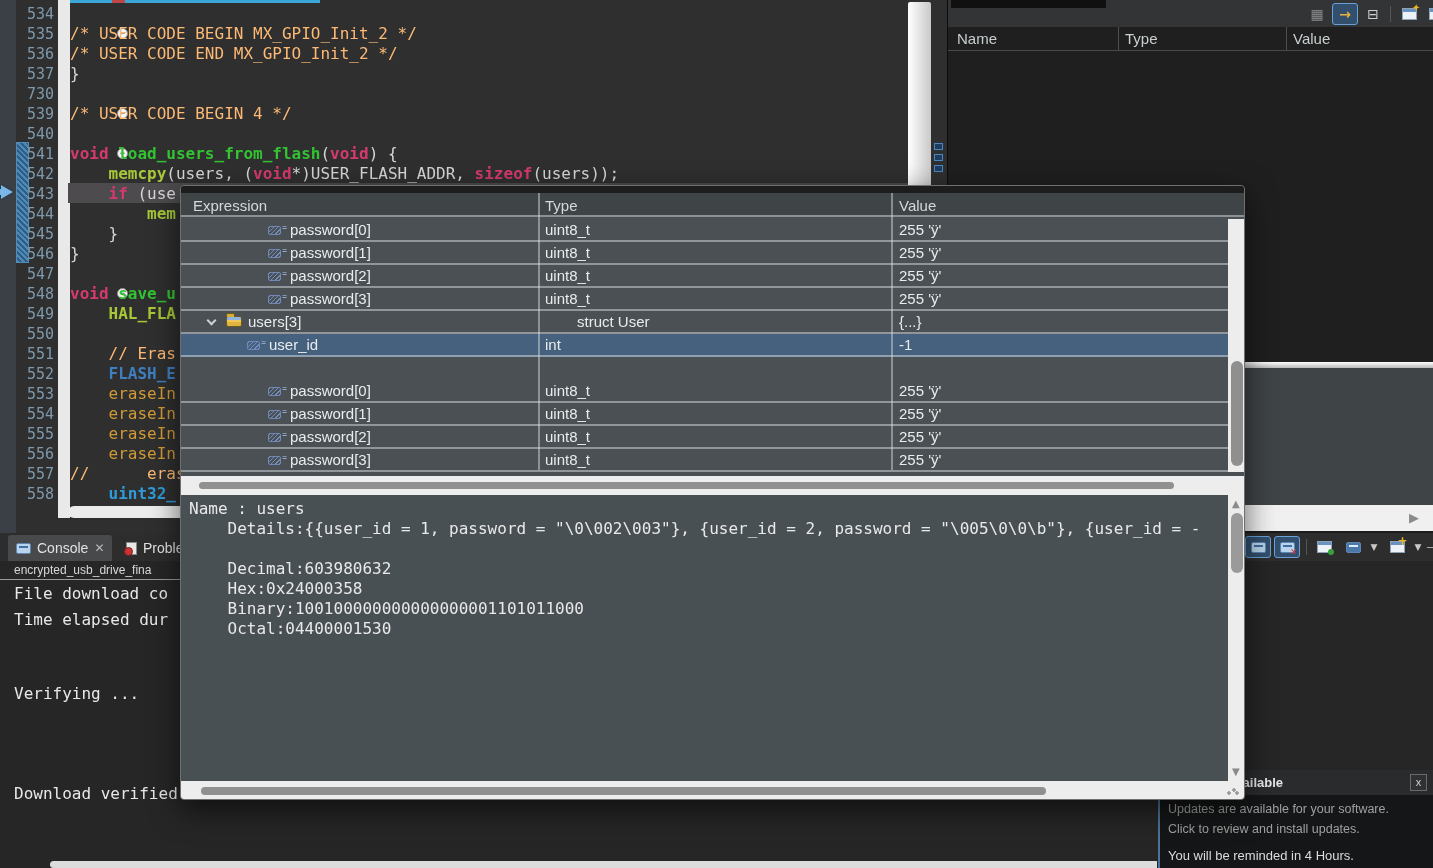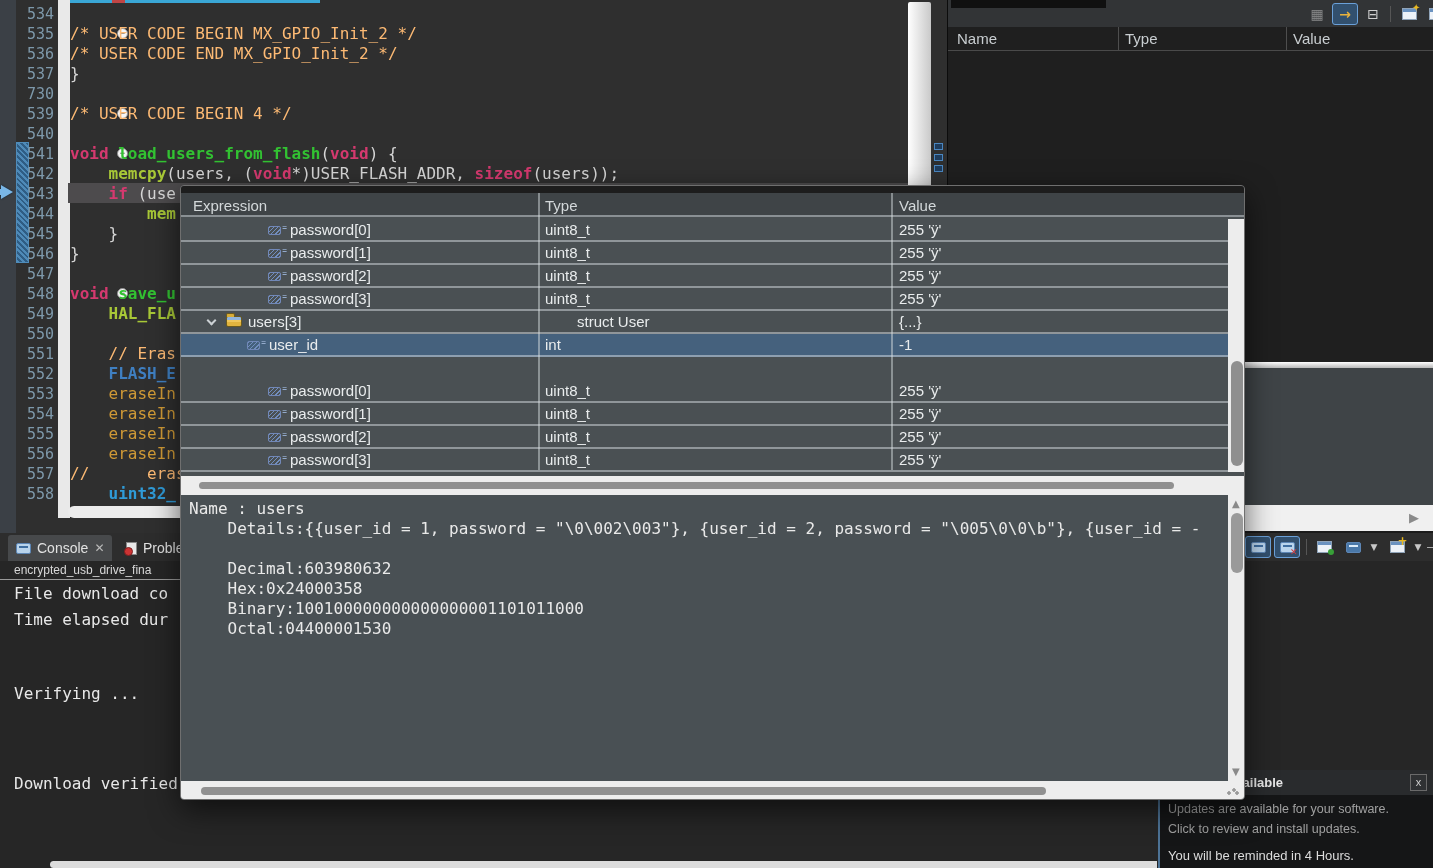--- a/index.html
+++ b/index.html
@@ -282,21 +282,21 @@
       <div class="tbtn" style="left:1424px;width:16px">
           <span class="glyph" style="font-size:11px">—</span>
         </div>
     </div>
     <div id="proc-label">encrypted_usb_drive_fina</div>
     <div id="proc-rule"></div>
     <div id="con-lines">
         <div class="conline" style="top: 51px;">File download co</div>
         <div class="conline" style="top: 71px; margin-top: 6px;">Time elapsed dur</div>
         <div class="conline" style="top: 151px;">Verifying ...</div>
-        <div class="conline" style="top: 241px; text-align: right;">Download verified</div>
+        <div class="conline" style="top: 251px; text-align: right;">Download verified</div>
       </div>
     <div id="con-hscroll"></div>
   </div>
 
   <div id="notif" class="abs">
     <div class="ntitle">Updates Available</div>
     <div class="nclose">x</div>
     <div class="nline" style="top:32px">Updates are available for your software.</div>
     <div class="nline" style="top:52px">Click to review and install updates.</div>
     <div class="nline white" style="top:78px">You will be reminded in 4 Hours.</div>

